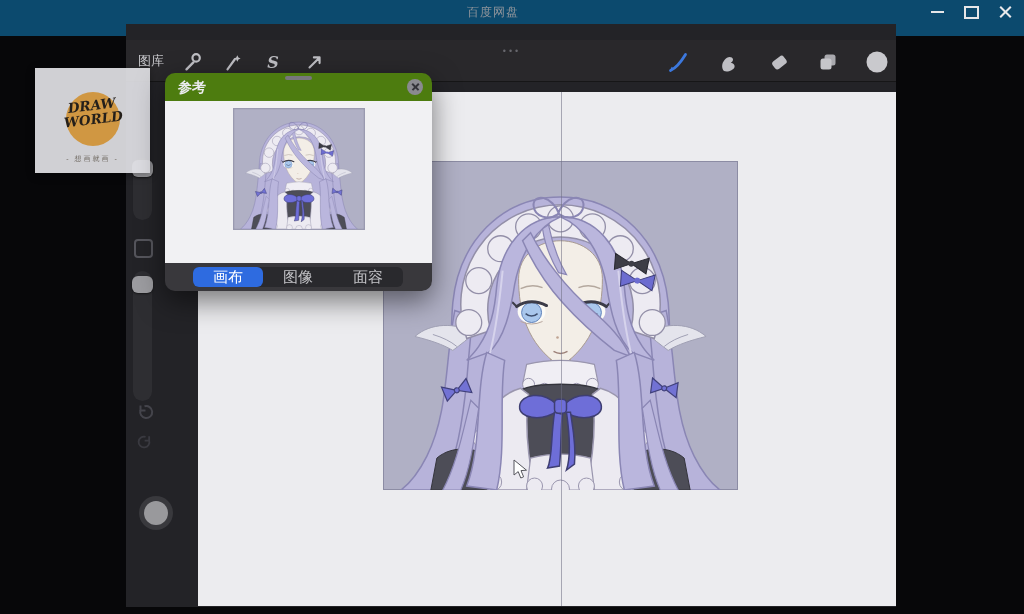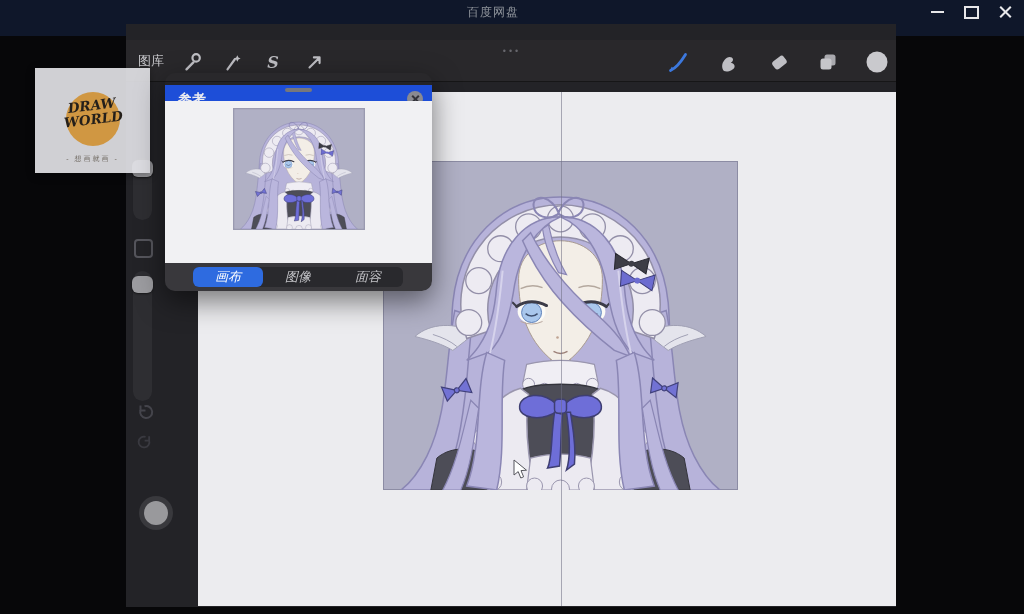--- a/index.html
+++ b/index.html
@@ -1,20 +1,20 @@
 <!DOCTYPE html>
 <html><head>
 <meta charset="utf-8">
 <style>
   html,body{margin:0;padding:0;background:#000;}
   #stage{position:relative;width:1024px;height:614px;background:#070709;overflow:hidden;
          font-family:"Liberation Sans",sans-serif;-webkit-font-smoothing:antialiased;}
 
   
-  .titlebar{position:absolute;left:0;top:0;width:1024px;height:36px;background:#0f172a;}
+  .titlebar{position:absolute;left:0;top:0;width:1024px;height:36px;background:#0c4a6e;}
   .win-title{position:absolute;left:0;top:0;width:986px;text-align:center;line-height:24px;
              font-size:12px;color:#8f949b;letter-spacing:1px;}
   .winbtn{position:absolute;top:0;width:34px;height:24px;display:flex;align-items:center;justify-content:center;}
   .wb-min{right:70px}.wb-max{right:36px}.wb-close{right:2px}
   .glyph-min{width:13px;height:2px;background:#e6e6e8;}
   .glyph-max{width:11px;height:9px;border:2px solid #e6e6e8;}
   .glyph-close{position:relative;width:13px;height:13px;}
   .glyph-close i{position:absolute;left:-1px;top:5.5px;width:15px;height:2px;background:#e9e9eb;}
   .glyph-close i:nth-child(1){transform:rotate(45deg);} .glyph-close i:nth-child(2){transform:rotate(-45deg);}
 
@@ -47,31 +47,31 @@
              box-shadow:0 2px 8px rgba(0,0,0,.35);}
   .wm-badge{position:absolute;left:31px;top:24px;width:54px;height:54px;border-radius:50%;background:#d09742;}
   .wm-text{position:absolute;left:0;top:30px;width:115px;text-align:center;transform:rotate(-7deg);
            font-family:"DejaVu Serif",serif;font-style:italic;font-weight:bold;font-size:13.5px;
            line-height:14px;color:#241f1a;}
   .wm-sub{position:absolute;left:0;top:86px;width:115px;text-align:center;font-size:7px;color:#6d675f;letter-spacing:2px;}
 
   
   .ref-panel{position:absolute;left:165px;top:73px;width:267px;height:218px;border-radius:10px;overflow:hidden;
              box-shadow:0 10px 28px rgba(0,0,0,.5);}
-  .ref-header{position:absolute;left:0;top:0;width:267px;height:28px;background:#1d4ed8;margin-top:12px;}
+  .ref-header{position:absolute;left:0;top:0;width:267px;height:28px;background:#4d7c0f;}
   .ref-handle{position:absolute;left:120px;top:3px;width:27px;height:4px;border-radius:2px;background:#77777c;}
   .ref-title{position:absolute;left:13px;top:0;line-height:29px;font-size:14px;font-weight:bold;color:#ececf0;}
   .ref-close{position:absolute;right:9px;top:6px;width:16px;height:16px;border-radius:50%;background:#8a8a90;}
   .ref-close i{position:absolute;left:3.5px;top:7px;width:9px;height:1.6px;background:#333339;}
   .ref-close i:nth-child(1){transform:rotate(45deg);} .ref-close i:nth-child(2){transform:rotate(-45deg);}
   .ref-body{position:absolute;left:0;top:28px;width:267px;height:162px;background:#f1f1f3;}
   .ref-thumb{position:absolute;left:68px;top:7px;width:132px;height:122px;border:1px solid #9a9ab0;box-sizing:border-box;}
   .ref-footer{position:absolute;left:0;top:190px;width:267px;height:28px;background:#39383c;}
   .seg{position:absolute;left:28px;top:4px;width:210px;height:20px;background:#29292d;border-radius:6px;display:flex;}
-  .seg-item{flex:1;text-align:center;line-height:20px;font-size:13px;color:#c4c4c8;border-radius:6px;font-style:italic;}
+  .seg-item{flex:1;text-align:center;line-height:20px;font-size:15px;color:#c4c4c8;border-radius:6px;}
   .seg-item.active{background:#2e6be0;color:#fff;}
 
   
   .cursor{position:absolute;left:513px;top:459px;}
 </style>
 </head>
 <body>
 
 <svg width="0" height="0" style="position:absolute">
   <defs>

